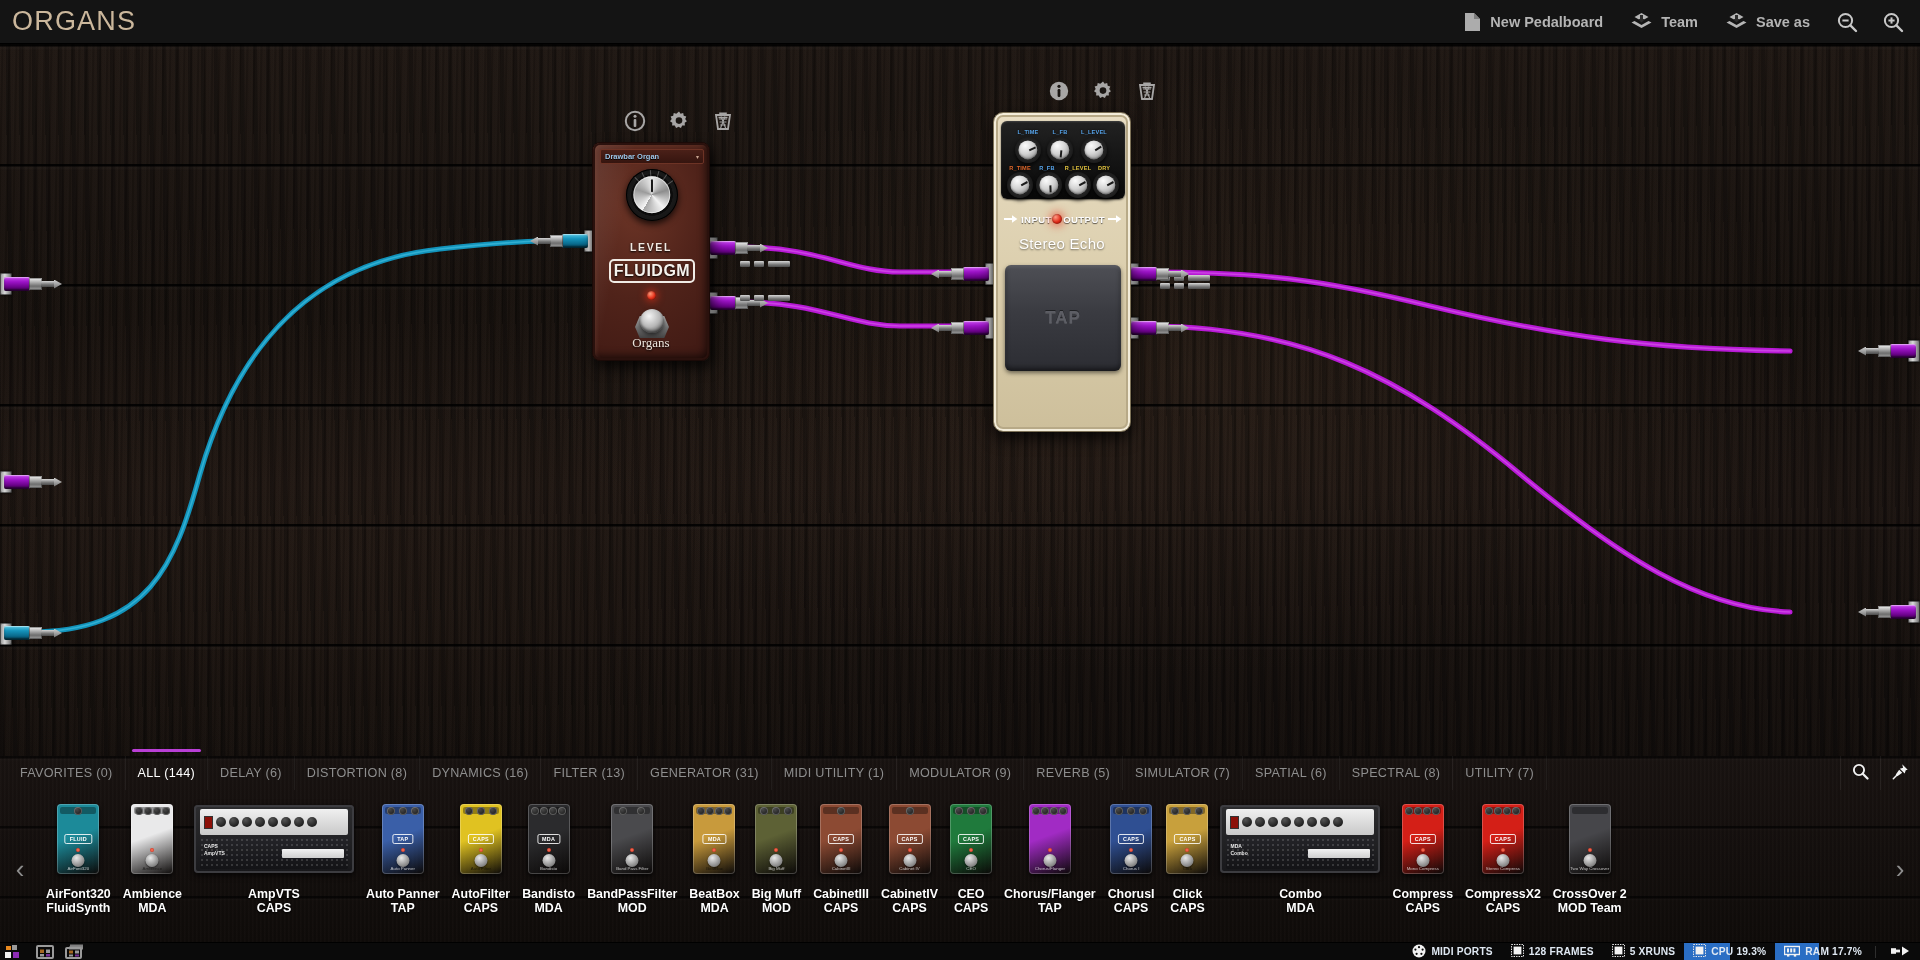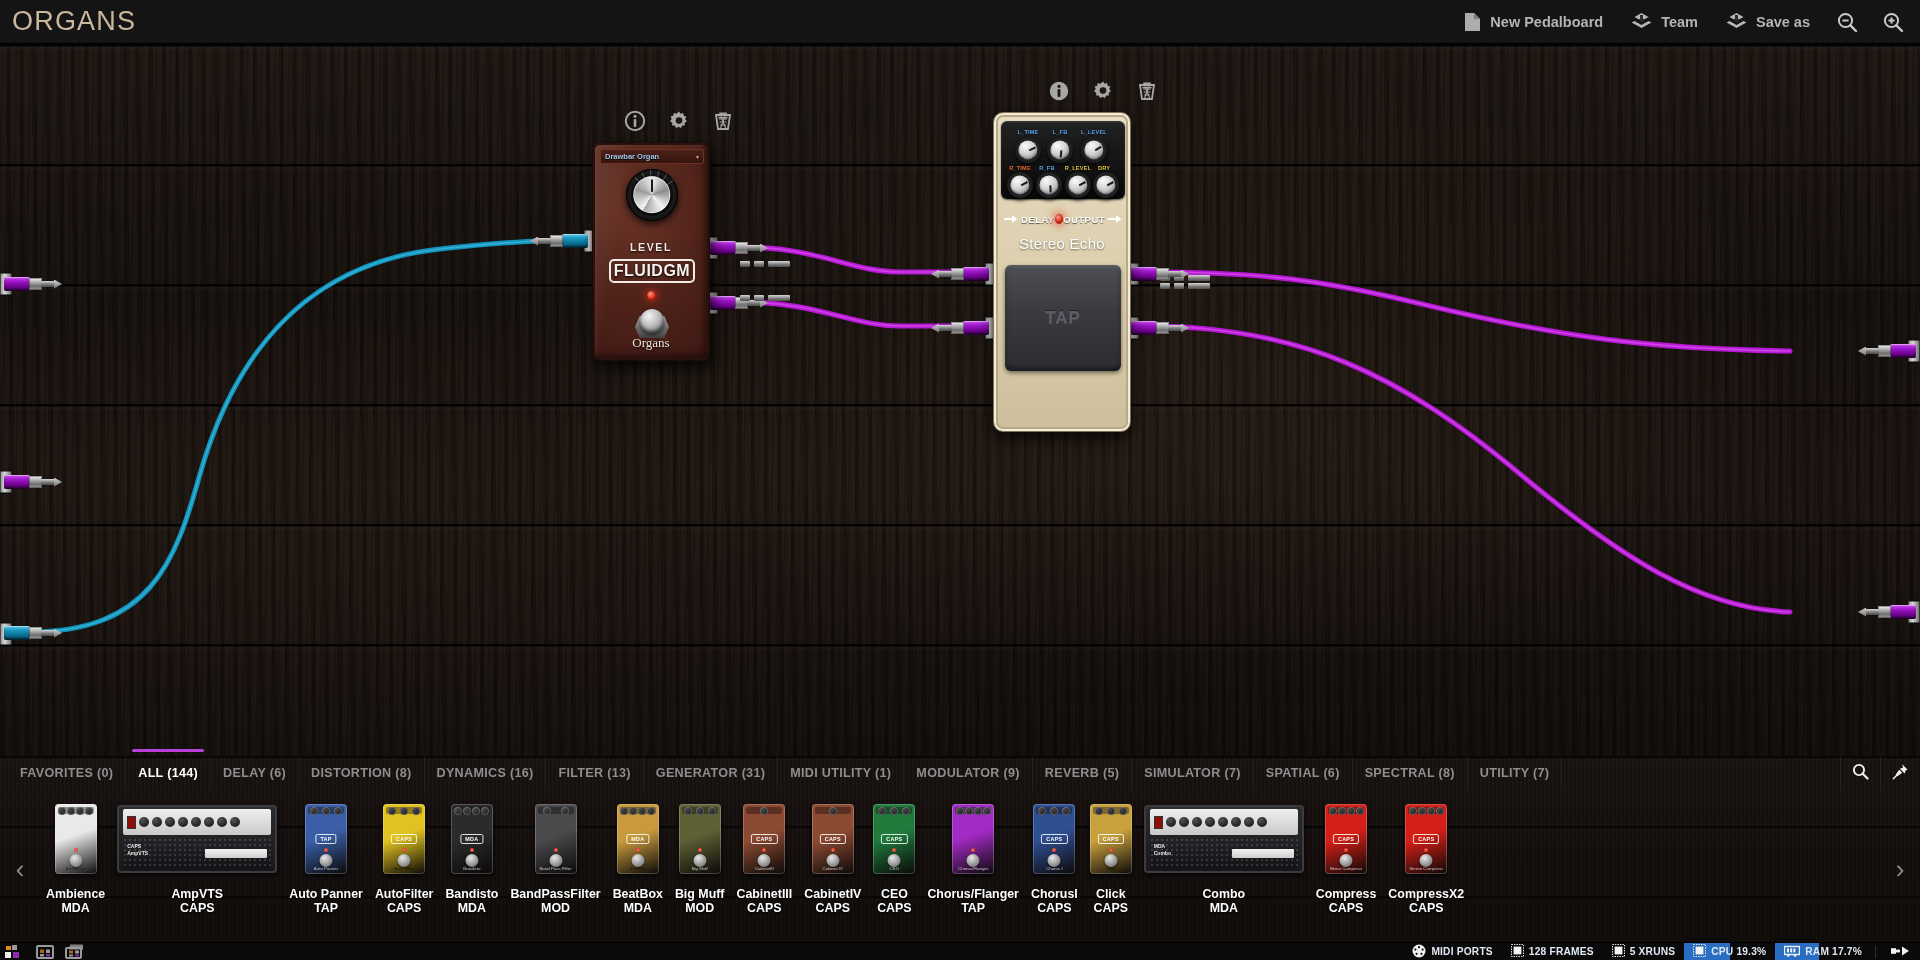--- a/index.html
+++ b/index.html
@@ -283,21 +283,21 @@
       repeating-linear-gradient(90deg, rgba(255,255,255,.010) 0, rgba(255,255,255,.010) 1px, rgba(0,0,0,.10) 2px, rgba(0,0,0,.10) 4px),
       linear-gradient(180deg,#1a1412,#100c0a);
     z-index: 20;
   }
   #tabs {
     position: relative; height: 34px; display: flex; align-items: center;
     padding-left: 8px;
   }
   .tab {
     position: relative; height: 34px; display: flex; align-items: center;
-    padding: 0 12px; color: #8e8e8e; font-size: 12.6px; font-weight: bold;
+    padding: 0 12px; color: #8e8e8e; font-size: 12.6px; font-weight: normal;
     letter-spacing: .3px; cursor: pointer; white-space: nowrap;
     border-right: 1px solid rgba(255,255,255,.05);
   }
   .tab.active { color: #ffffff; }
   .tab.active::before {
     content: ""; position: absolute; left: 6px; right: 6px; top: -7px;
     height: 3px; background: #b93fd6; border-radius: 2px;
   }
   #tab-tools {
     position: absolute; right: 0; top: 0; height: 34px;
@@ -727,21 +727,21 @@
             <div class="mp" style="transform:rotate(-118deg)"></div>
           </div>
       </div>
     </div>
 
     <div id="echo-io">
       <span class="io-txt">
         <svg width="14" height="10" viewBox="0 0 14 10">
           <path d="M0 4h8V1.2L13.4 5 8 8.8V6H0z" fill="#fff"></path>
         </svg>
-        <span>DELAY</span>
+        <span>INPUT</span>
       </span>
       <span id="echo-led"></span>
       <span class="io-txt">
         <span>OUTPUT</span>
         <svg width="14" height="10" viewBox="0 0 14 10">
           <path d="M0 4h8V1.2L13.4 5 8 8.8V6H0z" fill="#fff"></path>
         </svg>
       </span>
     </div>
 
@@ -791,20 +791,36 @@
         </svg>
       </span>
     </div>
   </div>
 
   <div id="plugin-strip">
     <div class="arrow">‹</div>
     <div id="plugin-list">
         <div class="plugin">
           <div class="thumbwrap">
+            <div class="sb" style="background: linear-gradient(160deg, rgb(28, 138, 153) 0%, rgb(28, 138, 153) 45%, rgba(0, 0, 0, 0.45) 100%);">
+              <div class="sbtop"></div>
+              <div class="sbknobs">
+                <i></i>
+              </div>
+              <div class="sbbadge">FLUID</div>
+              <div class="sbled"></div>
+              <div class="sbfoot"></div>
+              <div class="sbcap" style="color:rgba(255,255,255,.7)">AirFont320</div>
+            </div>
+          </div>
+          <div class="pname">AirFont320</div>
+          <div class="pbrand">FluidSynth</div>
+        </div>
+        <div class="plugin">
+          <div class="thumbwrap">
             <div class="sb" style="background: linear-gradient(160deg, rgb(233, 233, 234) 0%, rgb(233, 233, 234) 45%, rgba(0, 0, 0, 0.45) 100%);">
               <div class="sbtop"></div>
               <div class="sbknobs">
                 <i></i>
                 <i></i>
                 <i></i>
                 <i></i>
               </div>
               <div class="sbled"></div>
               <div class="sbfoot"></div>
@@ -1099,20 +1115,32 @@
                 <i></i>
               </div>
               <div class="sbbadge">CAPS</div>
               <div class="sbled"></div>
               <div class="sbfoot"></div>
               <div class="sbcap" style="color:rgba(255,255,255,.7)">Stereo Compress</div>
             </div>
           </div>
           <div class="pname">CompressX2</div>
           <div class="pbrand">CAPS</div>
+        </div>
+        <div class="plugin">
+          <div class="thumbwrap">
+            <div class="sb" style="background: linear-gradient(160deg, rgb(70, 70, 74) 0%, rgb(70, 70, 74) 45%, rgba(0, 0, 0, 0.45) 100%);">
+              <div class="sbtop"></div>
+              <div class="sbled"></div>
+              <div class="sbfoot"></div>
+              <div class="sbcap" style="color:rgba(255,255,255,.7)">Two Way Crossover</div>
+            </div>
+          </div>
+          <div class="pname">CrossOver 2</div>
+          <div class="pbrand">MOD Team</div>
         </div>
       </div>
     <div class="arrow">›</div>
   </div>
 </div>
 
 <div id="statusbar">
   <div id="status-left">
     <div class="sl-item">
       <svg width="22" height="16" viewBox="0 0 22 16">

